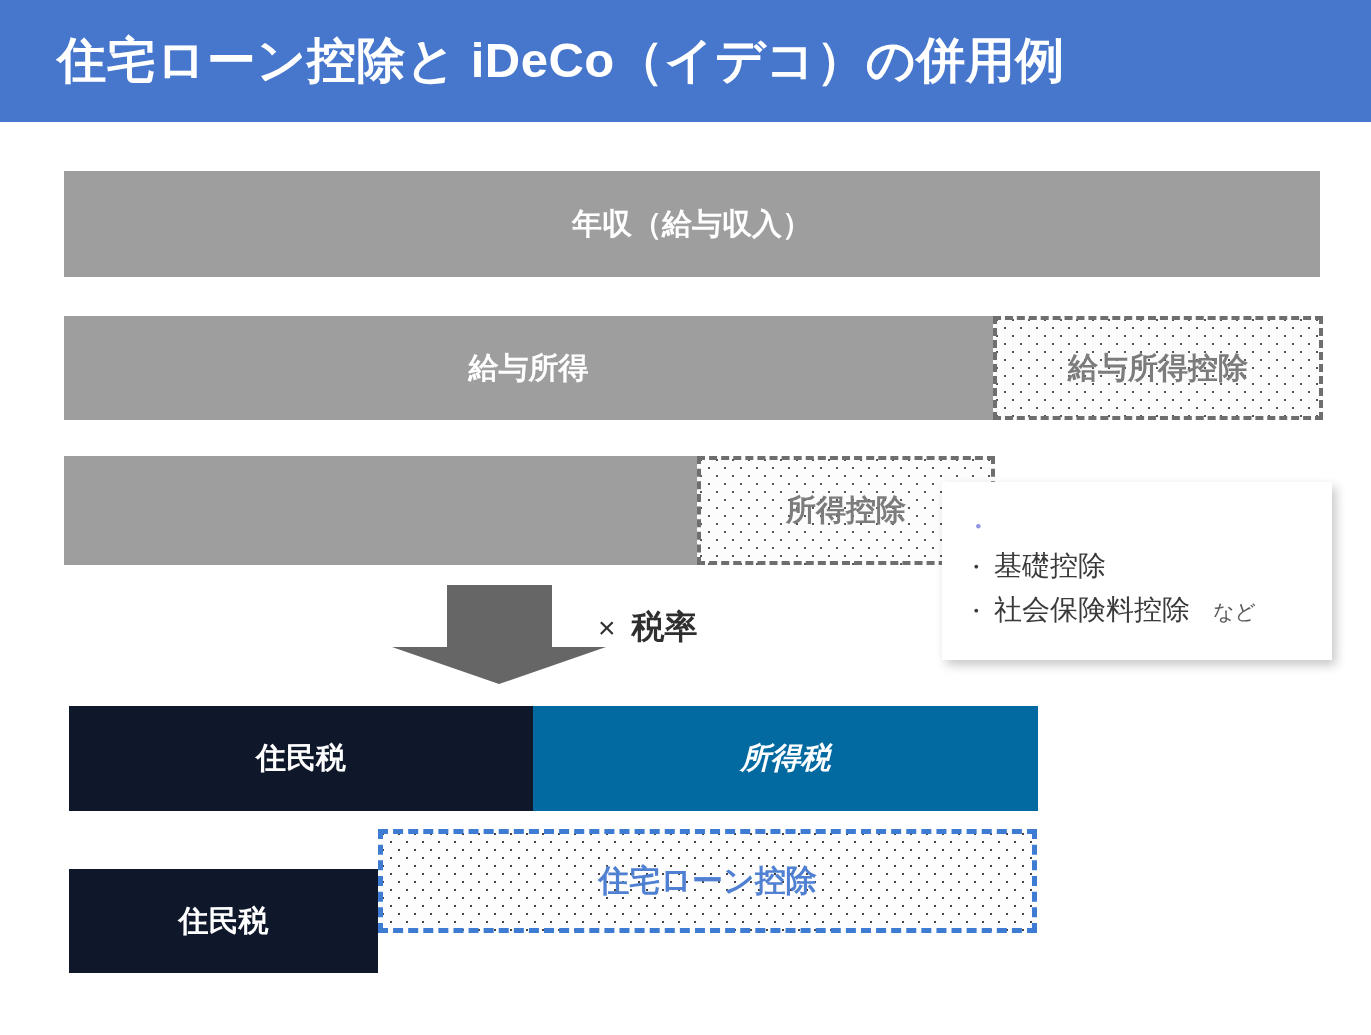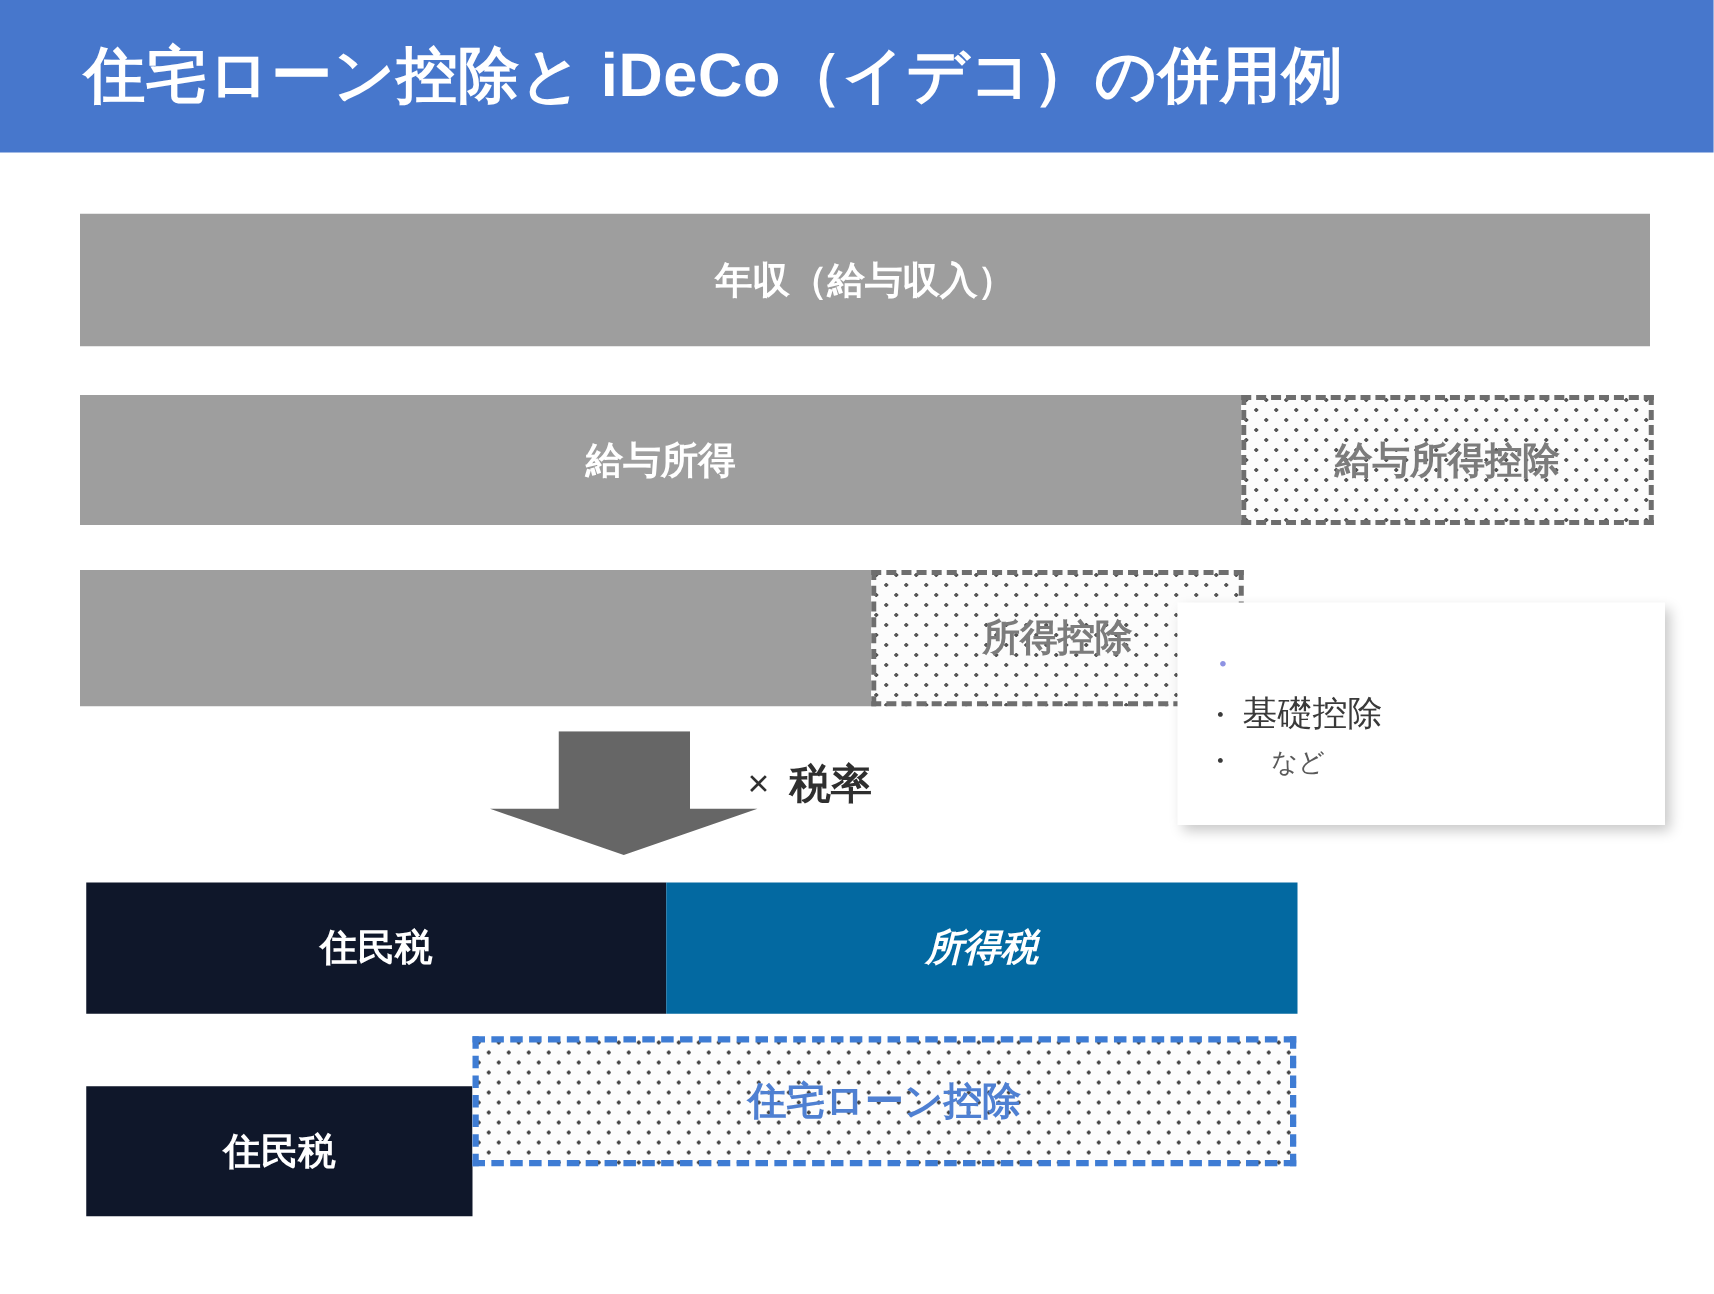--- a/index.html
+++ b/index.html
@@ -19,21 +19,21 @@
   .title-banner {
     position: absolute;
     left: 0;
     top: 0;
     width: 1371px;
     height: 122px;
     background: #4777CC;
   }
   .title-text {
     position: absolute;
-    left: 14px;
+    left: 4px;
     top: 0;
     width: 1114px;
     height: 122px;
     display: flex;
     align-items: center;
     justify-content: center;
     color: #ffffff;
     font-size: 49px;
     font-weight: bold;
     letter-spacing: 0.5px;
@@ -219,20 +219,21 @@
 <div class="callout">
   <div class="callout-item callout-item-1">
     <span class="callout-bullet">・</span>
   </div>
   <div class="callout-item callout-item-2">
     <span class="callout-bullet">・</span>
     <span class="callout-text">基礎控除</span>
   </div>
   <div class="callout-item callout-item-3">
     <span class="callout-bullet">・</span>
+    <span class="callout-text">社会保険料控除</span>
     <span class="callout-suffix">など</span>
   </div>
 </div>
 
 <div class="bar solid-red" style="left:69px; top:706px; width:464px; height:105px;">
   <span class="bar-label label-on-solid">住民税</span>
 </div>
 <div class="bar solid-green" style="left:533px; top:706px; width:505px; height:105px;">
   <span class="bar-label label-on-solid">所得税</span>
 </div>

